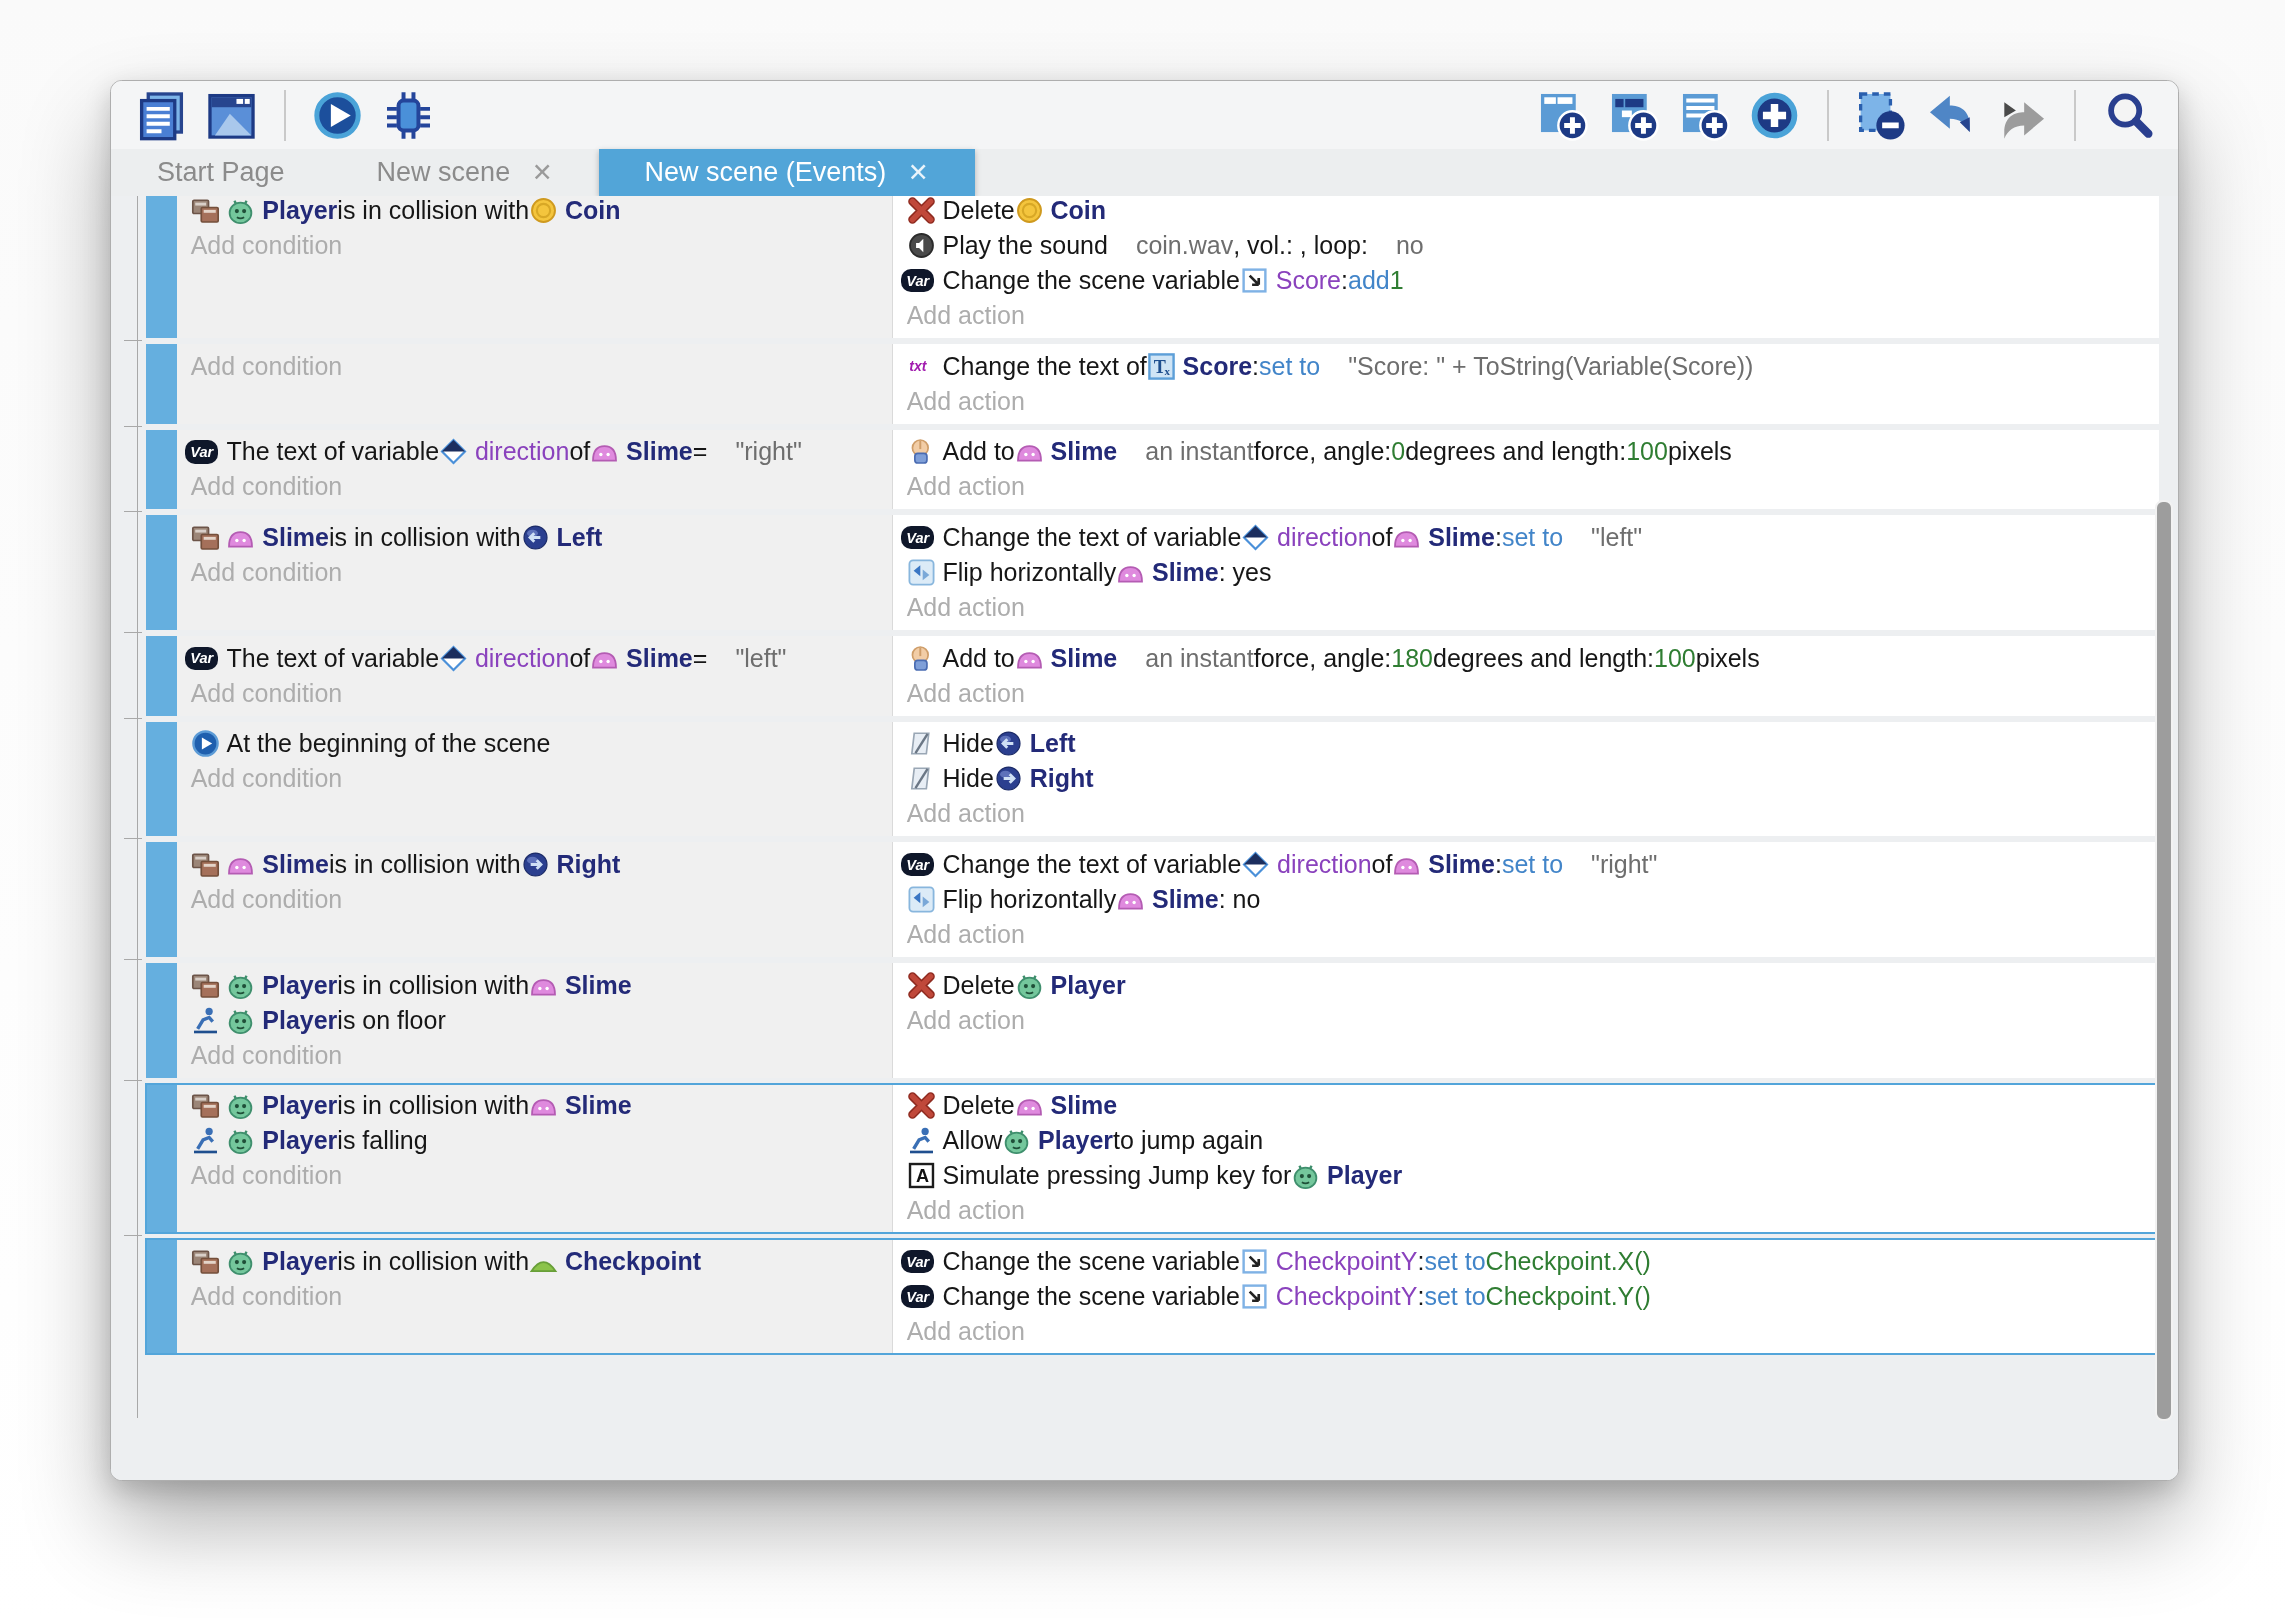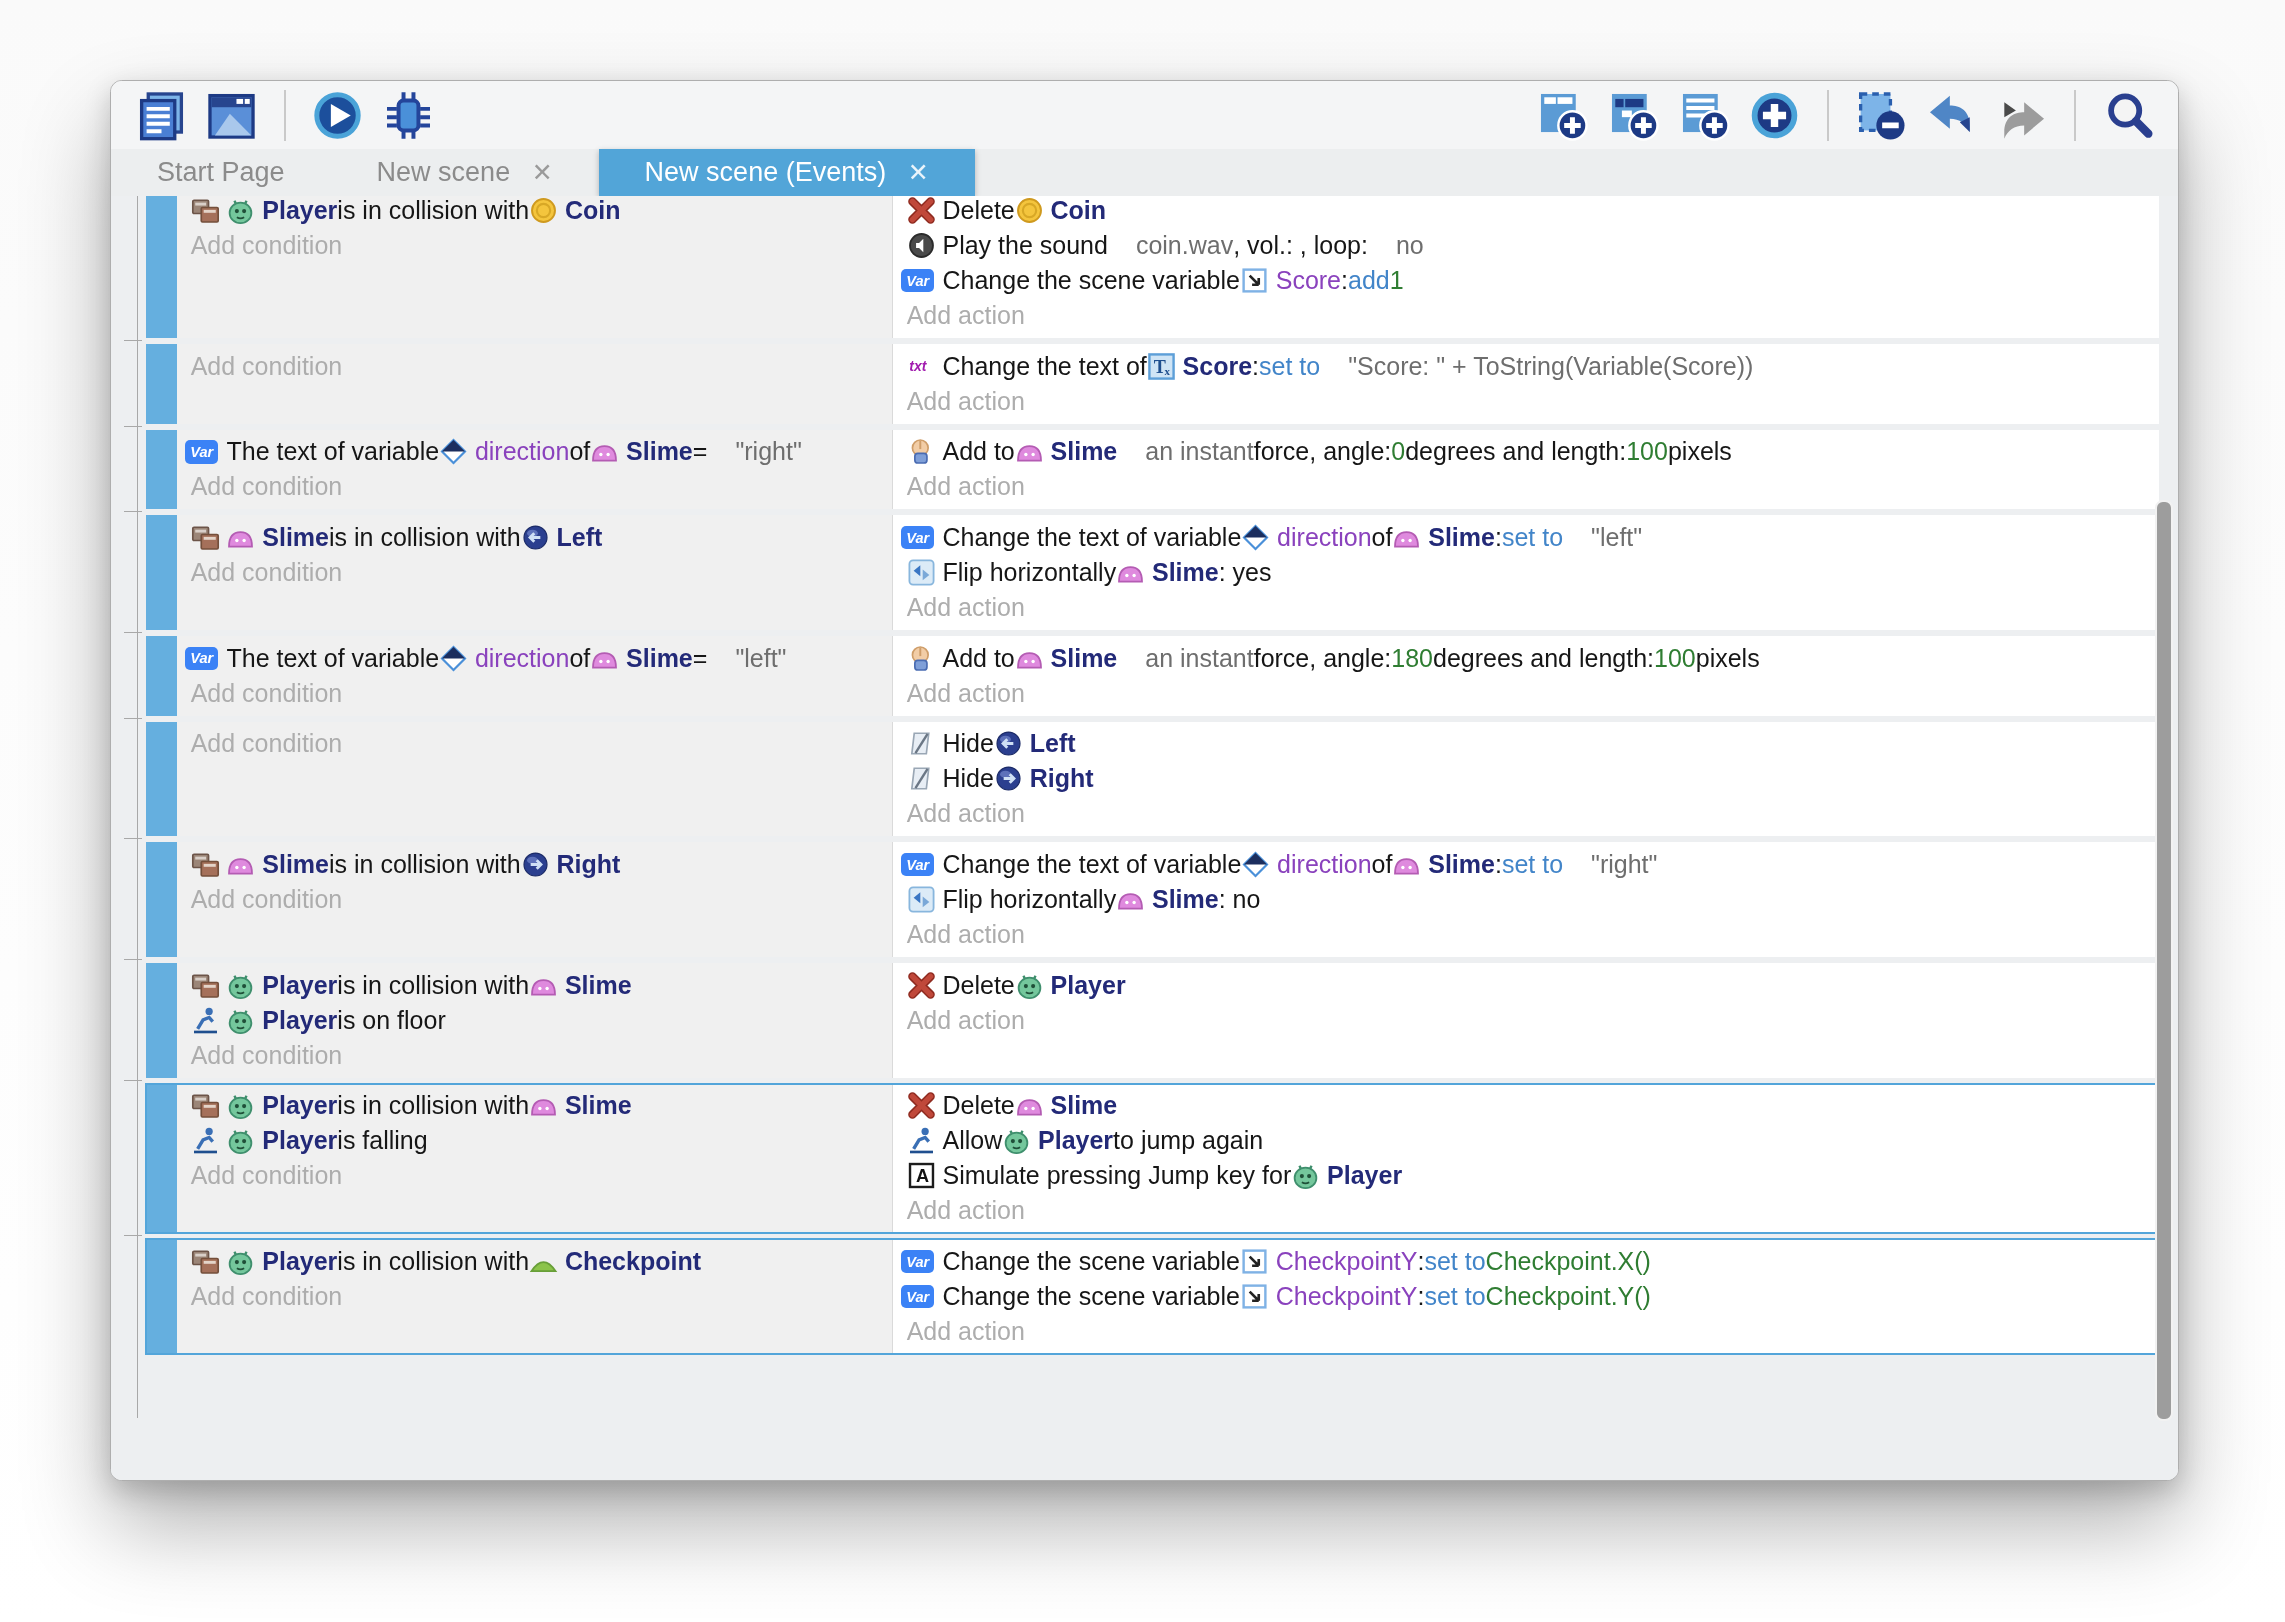--- a/index.html
+++ b/index.html
@@ -48,21 +48,21 @@
   .line{display:flex;align-items:center;height:35px;padding-left:13.7px;font-size:25px;color:#161616;white-space:nowrap;overflow:hidden;cursor:pointer;}
   .line .ic{display:inline-flex;width:29px;height:29px;margin-right:6.8px;flex:none;align-items:center;justify-content:center;}
   .line .ic svg{width:29px;height:29px;}
   .s-obj{color:#232a78;font-weight:bold;}
   .s-var{color:#8a42bd;}
   .s-op{color:#4285c9;}
   .s-val{color:#2f7d32;}
   .s-dim{color:#6e6e6e;padding-left:28px;}
   .s-ph{color:#adadad;}
   .badge{display:inline-flex;align-items:center;justify-content:center;margin-right:6.8px;flex:none;}
-  .var-badge{width:33px;height:23.4px;background:#3b82f6;color:#fff;border-radius:5px;font-size:14.6px;font-style:italic;font-weight:bold;}
+  .var-badge{width:33px;height:23.4px;background:#0f172a;color:#fff;border-radius:10px;font-size:14.6px;font-style:italic;font-weight:bold;}
   .txt-badge{width:33px;height:23.4px;color:#a21caf;font-size:14px;font-style:italic;font-weight:bold;}
   
   .efooter{position:absolute;left:0;right:0;bottom:0;height:74px;background:#edeff1;
     display:flex;align-items:center;justify-content:space-between;padding:0 39px;font-size:27px;color:#9b9b9b;}
   
   .scrollthumb{position:absolute;right:4.9px;top:304px;width:13.7px;height:917px;border-radius:7.8px;background:#9d9d9d;border:2px solid #f2f2f2;cursor:pointer;}
 </style>
 </head>
 <body>
 
@@ -512,20 +512,29 @@
                 </div>
                 <div class="line">
                   <span class="s-ph">Add action</span>
                 </div>
               </div>
             </div>
             <div class="event">
               <div class="dragbar"></div>
               <div class="col cond-col">
                 <div class="line">
+                  <span class="ic">
+                    <svg viewBox="0 0 24 24">
+                      <circle cx="12" cy="12" r="10" fill="#1f5fae" stroke="#5c9bd6" stroke-width="2"></circle>
+                      <path d="M9 7 L17.5 12 L9 17 Z" fill="#fff"></path>
+                    </svg>
+                  </span>
+                  <span>At the beginning of the scene</span>
+                </div>
+                <div class="line">
                   <span class="s-ph">Add condition</span>
                 </div>
               </div>
               <div class="col act-col">
                 <div class="line">
                   <span class="ic">
                     <svg viewBox="0 0 24 24">
                       <path d="M6 3.5 h12 L16 20.5 H4 Z" fill="#e8eef5" stroke="#9aa7b5" stroke-width="1.4"></path>
                       <path d="M17 4 L7 20" stroke="#6b7785" stroke-width="2"></path>
                     </svg>

